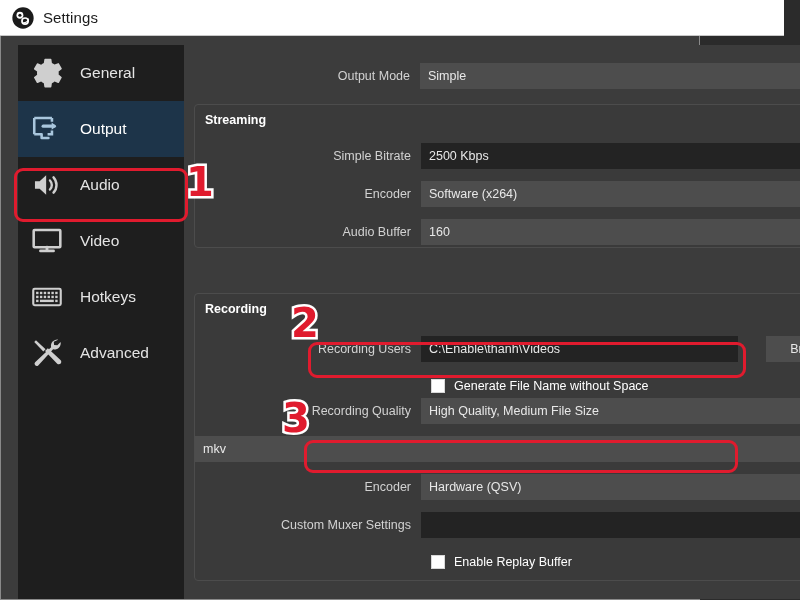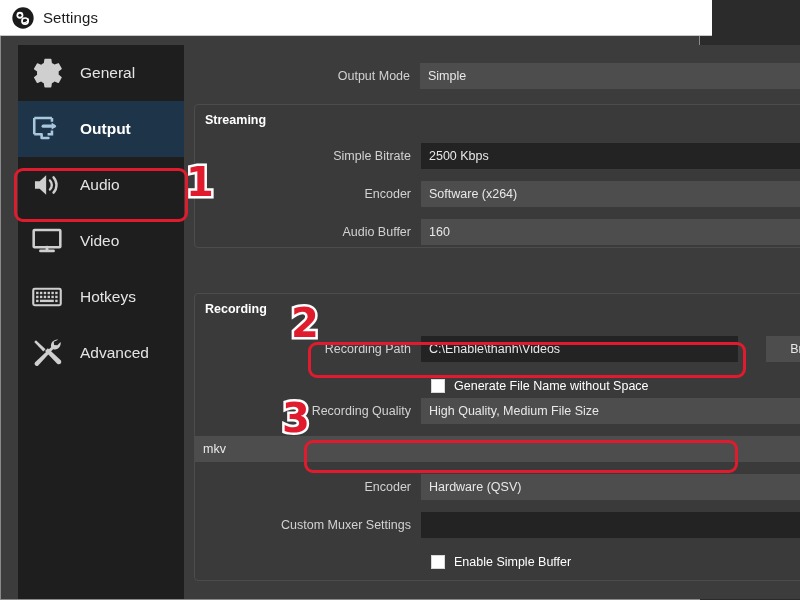--- a/index.html
+++ b/index.html
@@ -11,21 +11,21 @@
   }
   #app {
     position: relative;
     width: 800px; height: 600px;
     overflow: hidden;
   }
 
   
   .titlebar {
     position: absolute; top: 0; left: 0;
-    width: 712px; height: 36px;
+    width: 784px; height: 36px;
     background: #ffffff;
     border-bottom: 1px solid #c8c8c8;
     display: flex; align-items: center;
     padding-left: 12px;
   }
   .obs-logo {
     width: 22px; height: 22px;
     flex: 0 0 22px;
     margin-right: 9px;
     display: block;
@@ -57,21 +57,20 @@
   .side-item {
     position: relative;
     height: 56px;
     display: flex;
     align-items: center;
     padding-left: 10px;
     cursor: pointer;
   }
   .side-item.selected {
     background: #1d3449;
-    font-weight: bold;
   }
   .side-icon {
     width: 38px; height: 38px;
     flex: 0 0 38px;
     margin-right: 14px;
     display: flex;
     align-items: center;
     justify-content: center;
   }
   .side-icon svg { display: block; }
@@ -345,21 +344,21 @@
             <div class="field combo">160</div>
           </div>
 
         </div>
       </div>
 
       <div class="group" id="group-recording">
         <div class="group-title">Recording</div>
         <div class="group-rows" style="padding-top:20px">
           <div class="row" style="position:relative">
-            <div class="row-label">Recording Path</div>
+            <div class="row-label">Recording Users</div>
             <div class="field input" style="flex:0 0 317px">C:\Enable\thanh\Videos</div>
             <div class="browse-btn">Browse</div>
           </div>
           <div class="check-row">
             <span class="checkbox"></span>
             <span class="check-label">Generate File Name without Space</span>
           </div>
           <div class="row">
             <div class="row-label">Recording Quality</div>
             <div class="field combo">High Quality, Medium File Size</div>
@@ -370,21 +369,21 @@
           <div class="row">
             <div class="row-label">Encoder</div>
             <div class="field combo">Hardware (QSV)</div>
           </div>
           <div class="row">
             <div class="row-label">Custom Muxer Settings</div>
             <div class="field input"></div>
           </div>
           <div class="check-row">
             <span class="checkbox"></span>
-            <span class="check-label">Enable Simple Buffer</span>
+            <span class="check-label">Enable Replay Buffer</span>
           </div>
         </div>
       </div>
     </div>
   </div>
 
   <div class="anno-rect" id="anno-rect-1"></div>
   <div class="anno-rect" id="anno-rect-2"></div>
   <div class="anno-rect" id="anno-rect-3"></div>
 

